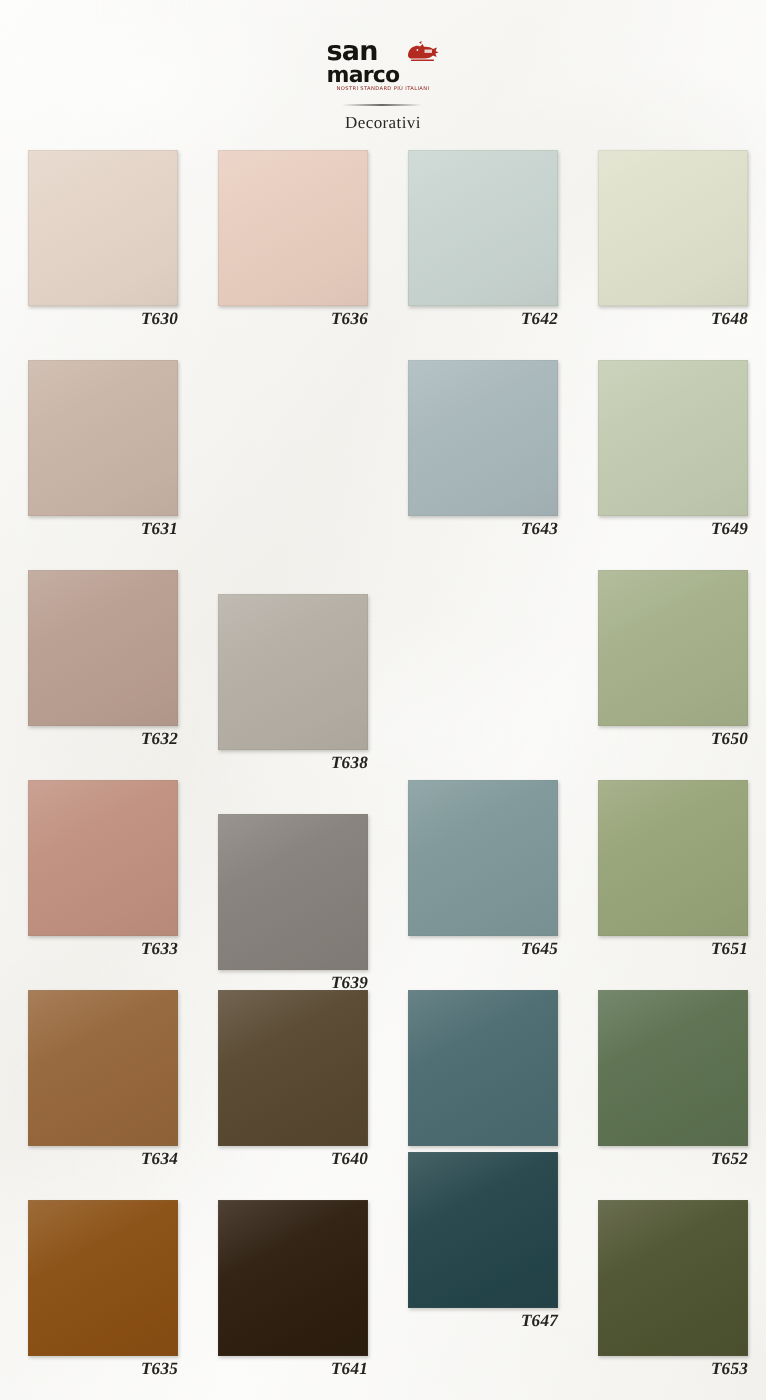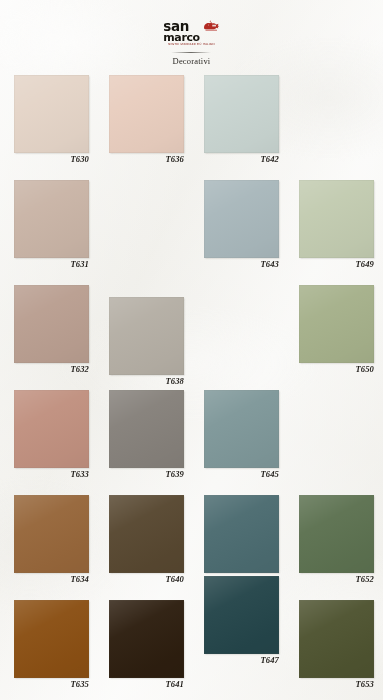--- a/index.html
+++ b/index.html
@@ -186,20 +186,26 @@
           <div class="chip-sheen"></div>
         </div>
         <div class="chip-label">T636</div>
       </div>
       <div class="swatch-cell" style="left: 190px; top: 0px;">
         <div class="chip" style="background-color: rgb(200, 212, 208);">
           <div class="chip-sheen"></div>
         </div>
         <div class="chip-label">T642</div>
       </div>
+      <div class="swatch-cell" style="left: 285px; top: 0px;">
+        <div class="chip" style="background-color: rgb(223, 224, 202);">
+          <div class="chip-sheen"></div>
+        </div>
+        <div class="chip-label">T648</div>
+      </div>
       <div class="swatch-cell" style="left: 0px; top: 105px;">
         <div class="chip" style="background-color: rgb(201, 180, 166);">
           <div class="chip-sheen"></div>
         </div>
         <div class="chip-label">T631</div>
       </div>
       <div class="swatch-cell" style="left: 190px; top: 105px;">
         <div class="chip" style="background-color: rgb(168, 183, 187);">
           <div class="chip-sheen"></div>
         </div>
@@ -228,32 +234,38 @@
           <div class="chip-sheen"></div>
         </div>
         <div class="chip-label">T650</div>
       </div>
       <div class="swatch-cell" style="left: 0px; top: 315px;">
         <div class="chip" style="background-color: rgb(192, 144, 127);">
           <div class="chip-sheen"></div>
         </div>
         <div class="chip-label">T633</div>
       </div>
-      <div class="swatch-cell" style="left: 95px; top: 315px; text-decoration: underline;">
+      <div class="swatch-cell" style="left: 95px; top: 332px; text-decoration: underline;">
         <div class="chip" style="background-color: rgb(133, 128, 122);">
           <div class="chip-sheen"></div>
         </div>
         <div class="chip-label">T639</div>
       </div>
       <div class="swatch-cell" style="left: 190px; top: 315px;">
         <div class="chip" style="background-color: rgb(126, 151, 153);">
           <div class="chip-sheen"></div>
         </div>
         <div class="chip-label">T645</div>
       </div>
+      <div class="swatch-cell" style="left: 285px; top: 315px;">
+        <div class="chip" style="background-color: rgb(151, 163, 119);">
+          <div class="chip-sheen"></div>
+        </div>
+        <div class="chip-label">T651</div>
+      </div>
       <div class="swatch-cell" style="left: 0px; top: 420px;">
         <div class="chip" style="background-color: rgb(150, 102, 58);">
           <div class="chip-sheen"></div>
         </div>
         <div class="chip-label">T634</div>
       </div>
       <div class="swatch-cell" style="left: 95px; top: 420px;">
         <div class="chip" style="background-color: rgb(87, 71, 48);">
           <div class="chip-sheen"></div>
         </div>

